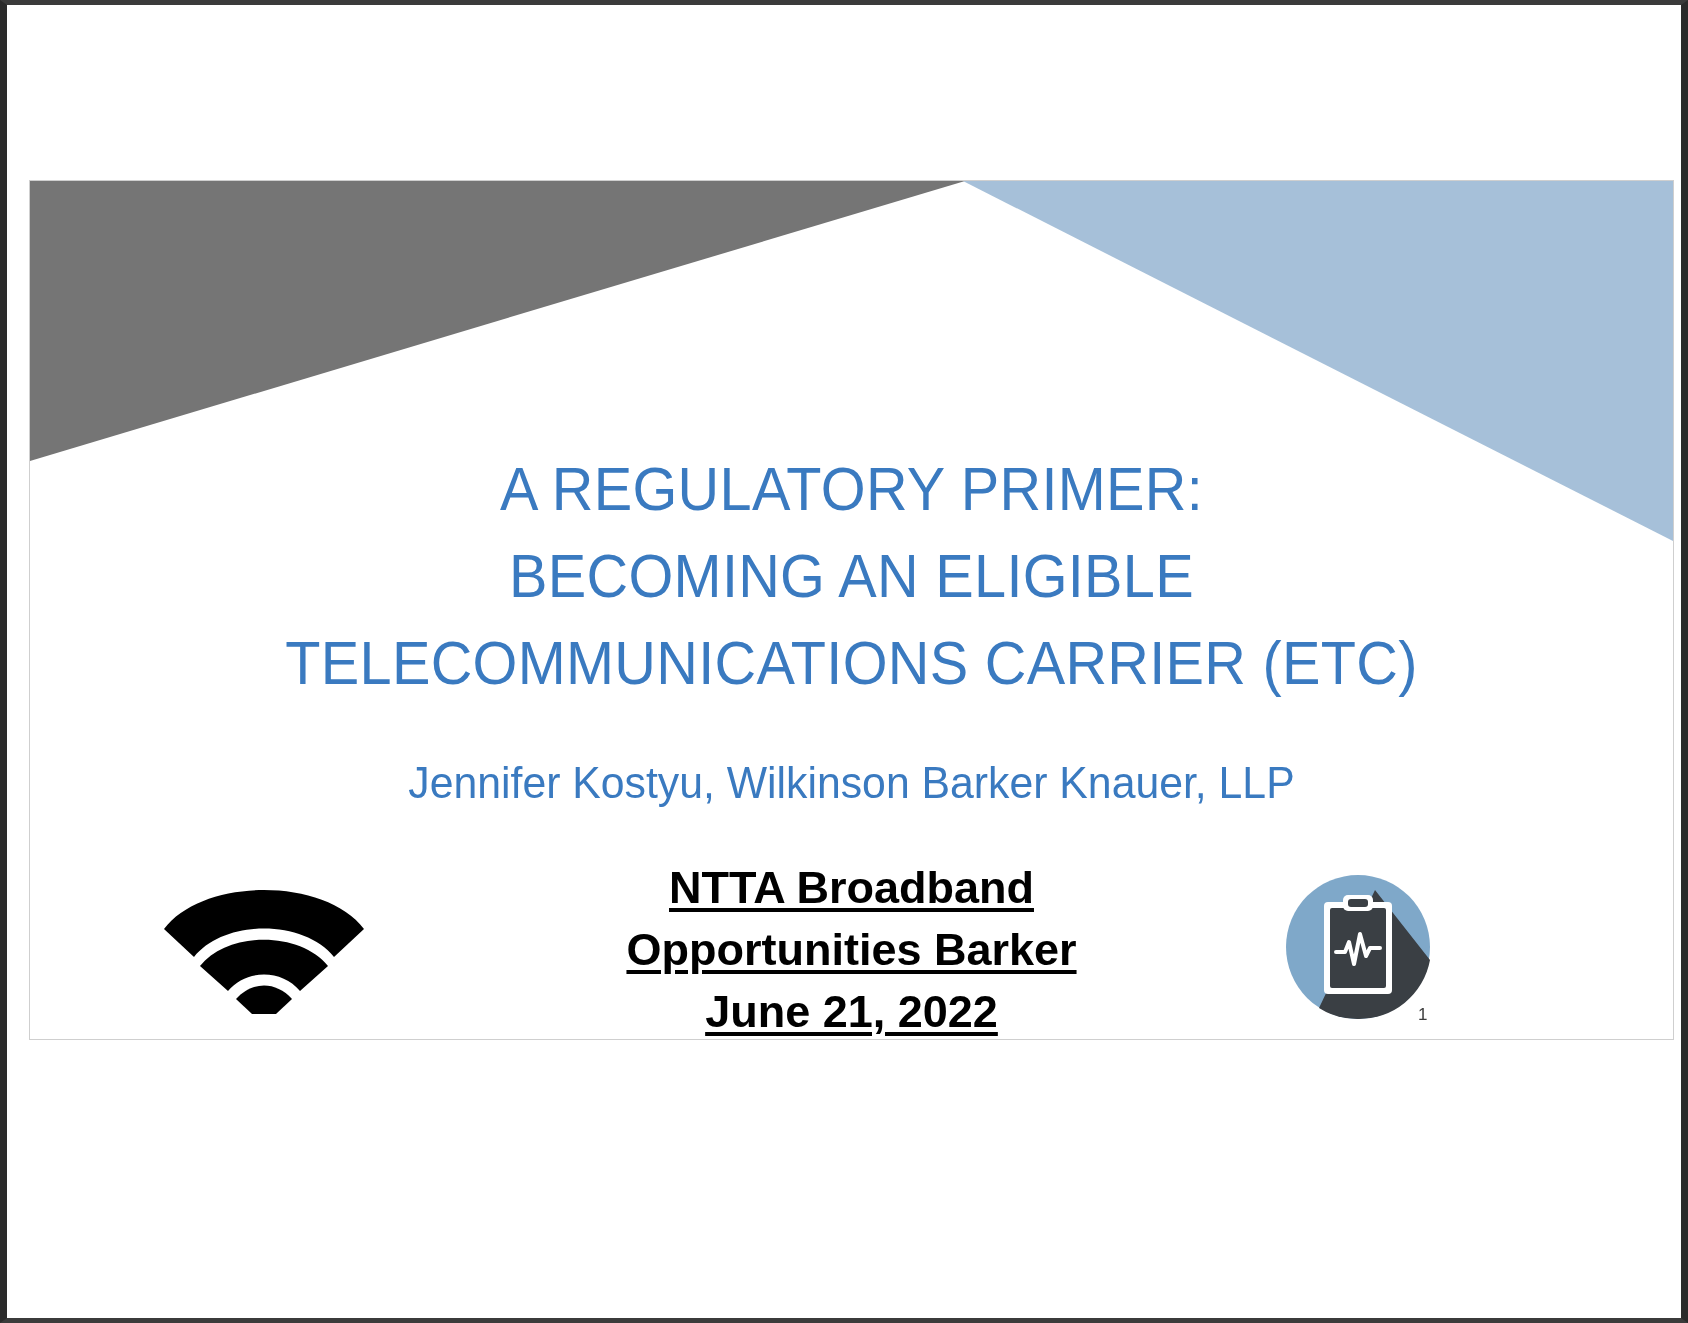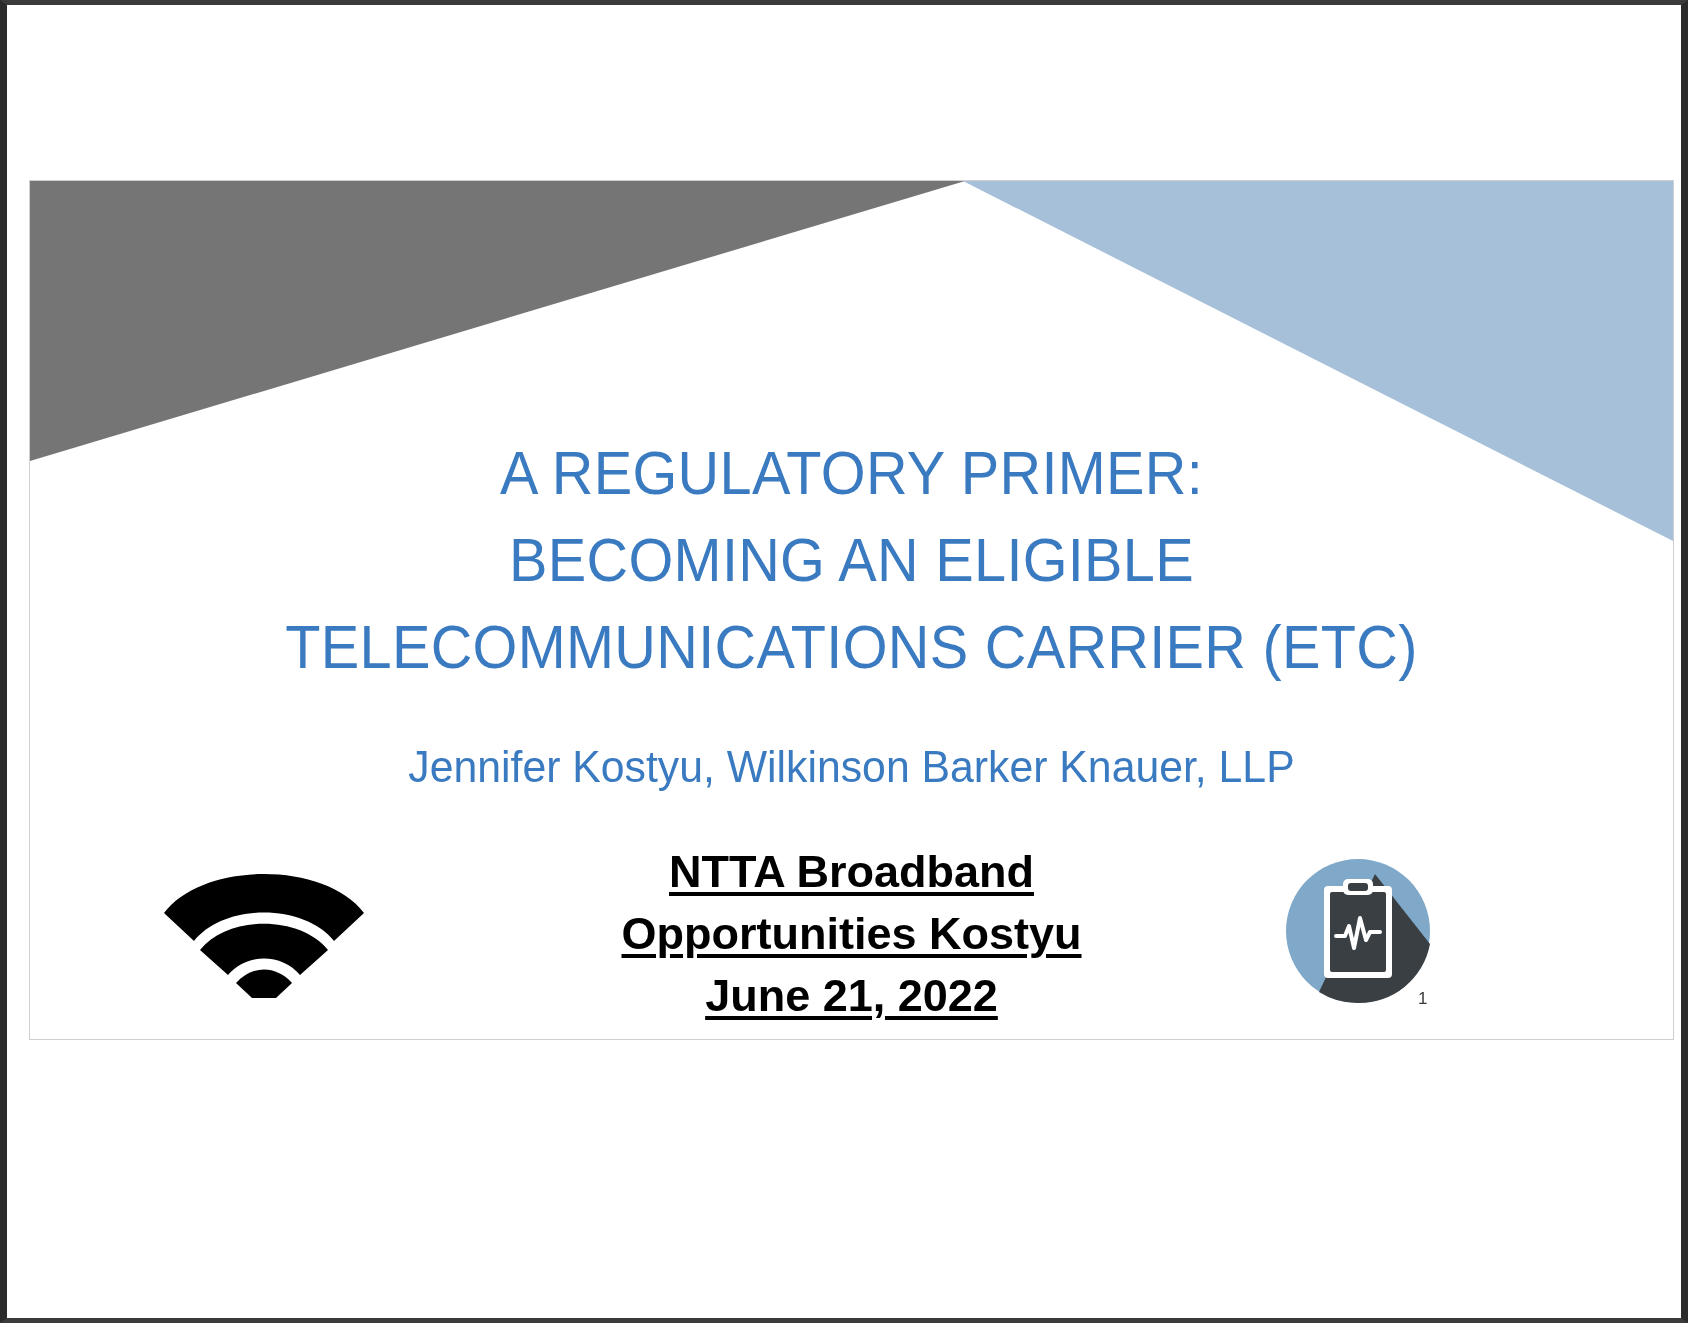--- a/index.html
+++ b/index.html
@@ -57,21 +57,21 @@
     width: 710px;
     height: 360px;
     background: #a6c0d9;
     clip-path: polygon(100% 0, 100% 100%, 0 0);
   }
 
   
   .content {
     position: absolute;
     left: 0;
-    top: 0;
+    top: 16px;
     width: 100%;
     height: 100%;
   }
 
   .slide-title {
     position: absolute;
     left: 0;
     top: 248px;
     width: 100%;
     text-align: center;
@@ -159,21 +159,21 @@
     <div class="content">
 
       <div class="slide-title">A REGULATORY PRIMER:
 BECOMING AN ELIGIBLE
 TELECOMMUNICATIONS CARRIER (ETC)</div>
 
       <div class="slide-author">Jennifer Kostyu, Wilkinson Barker Knauer, LLP</div>
 
       <div class="event-block">
         <div class="ev-line"><span>NTTA Broadband</span></div>
-        <div class="ev-line"><span>Opportunities Kostyu</span></div>
+        <div class="ev-line"><span>Opportunities Barker</span></div>
         <div class="ev-line"><span>June 21, 2022</span></div>
       </div>
 
       <div class="wifi-icon">
         <svg width="212" height="145" viewBox="0 0 212 145" xmlns="http://www.w3.org/2000/svg">
           <path d="M6 60 C 45 8, 167 8, 206 60 L 176 88 C 146 50, 66 50, 36 88 Z" fill="#000000"></path>
           <path d="M42 97 C 70 62, 142 62, 170 97 L 142 122 C 124 100, 88 100, 70 122 Z" fill="#000000"></path>
           <path d="M78 130 C 94 112, 118 112, 134 130 L 118 145 L 94 145 Z" fill="#000000"></path>
         </svg>
       </div>

